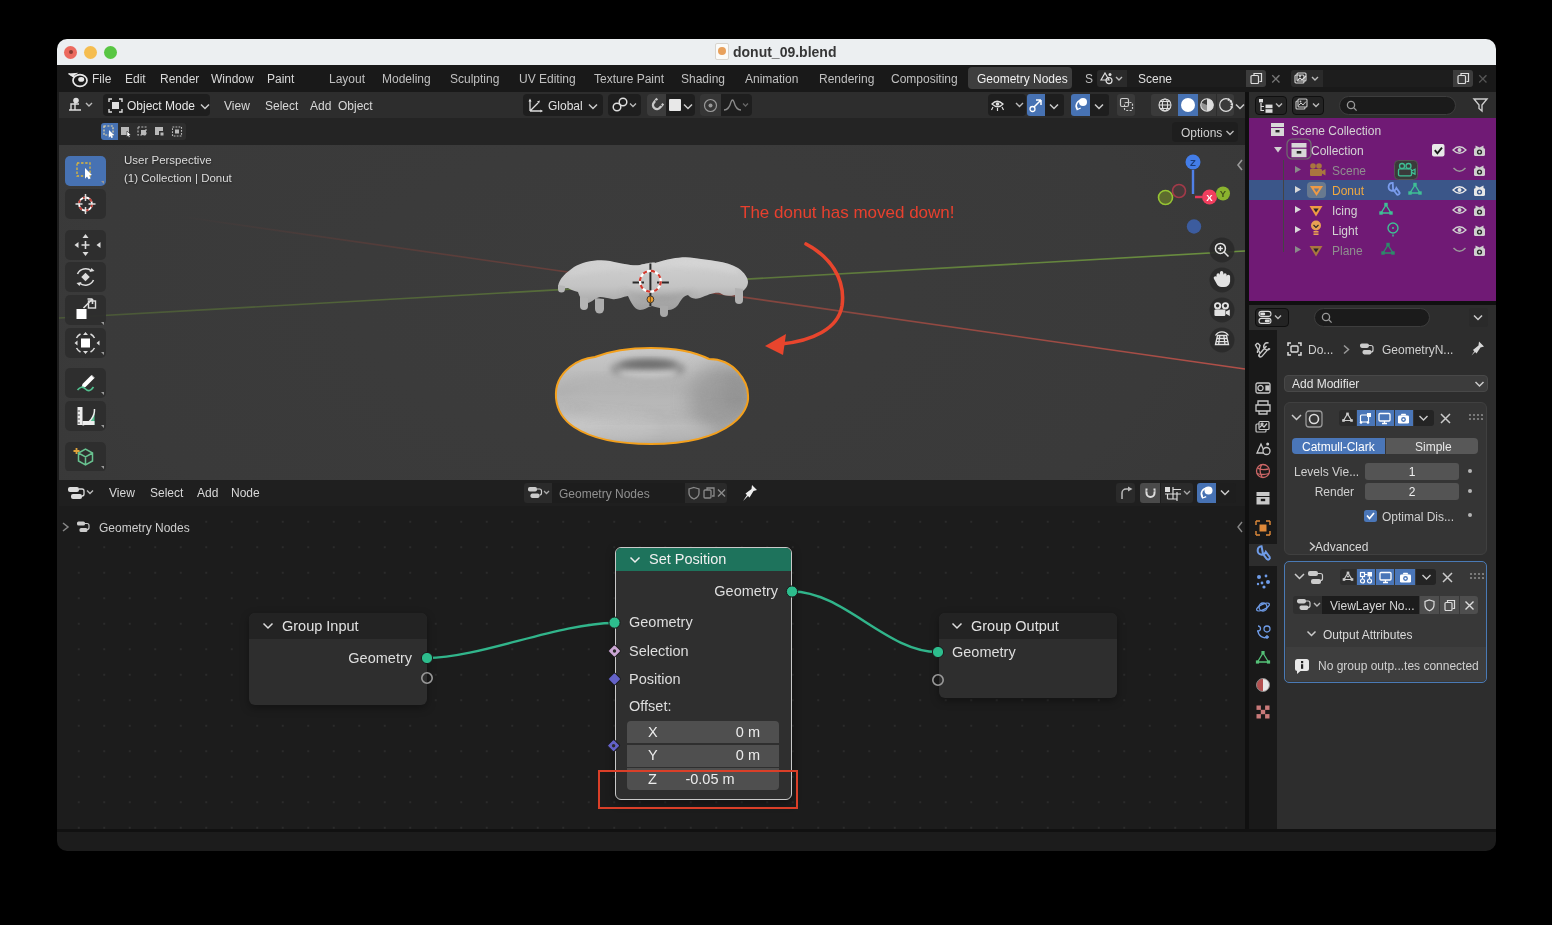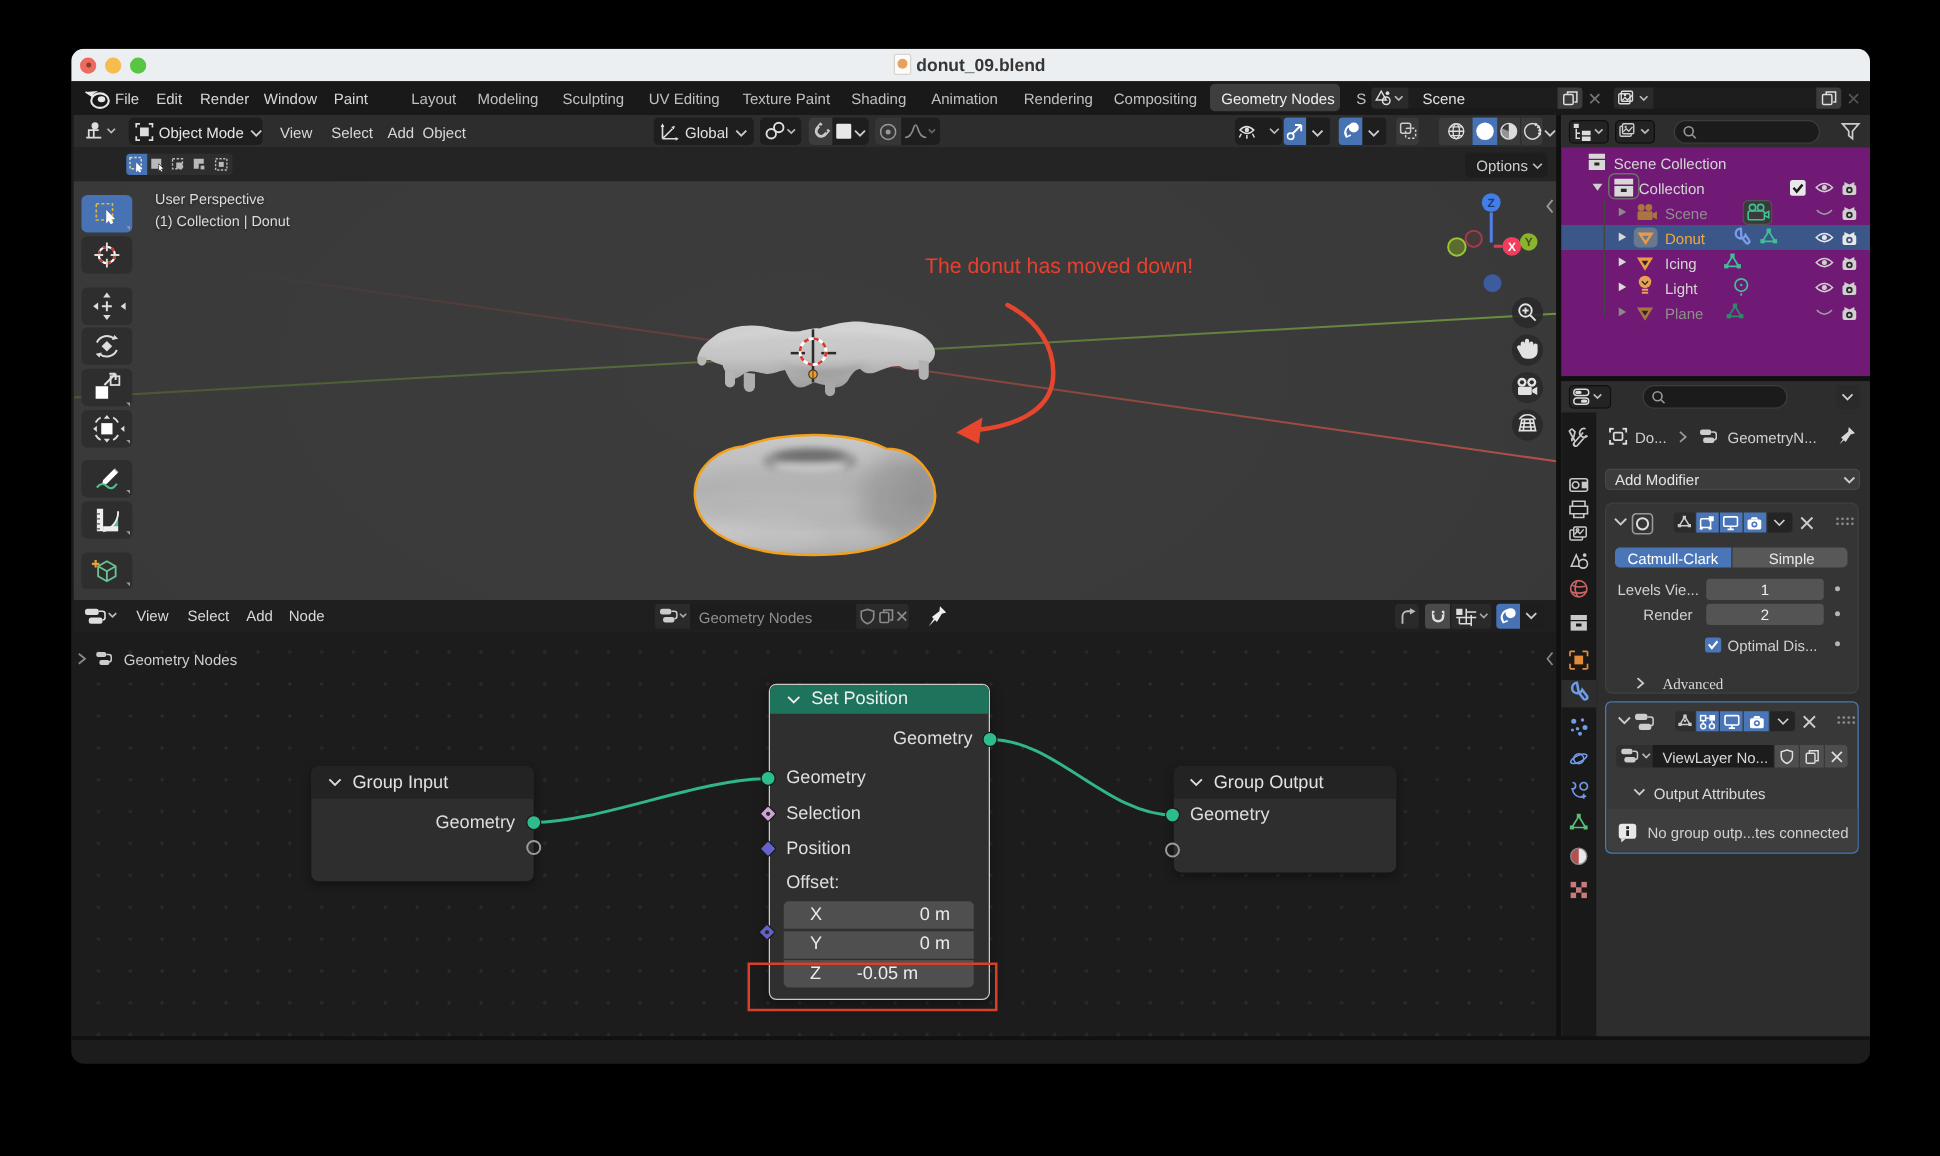--- a/index.html
+++ b/index.html
@@ -940,21 +940,21 @@
       <div class="abs" style="left:219px;top:184px;width:4px;height:4px;border-radius:50%;background:#b5b5b5;"></div>
       <div class="abs" style="left:115px;top:204.7px;width:12.5px;height:12.5px;background:#4a76b8;border-radius:2.5px;"></div>
       <svg class="abs" style="left:117px;top:207px;" width="9" height="8" viewBox="0 0 9 8">
           <path d="M1,3.5 l2.5,3 L8,1" stroke="#fff" stroke-width="1.7" fill="none"></path>
         </svg>
       <div class="abs txt" style="left:133px;top:204.5px;color:#d0d0d0;">Optimal Dis...</div>
       <div class="abs" style="left:219px;top:208px;width:4px;height:4px;border-radius:50%;background:#b5b5b5;"></div>
       <svg class="abs" style="left:59px;top:236px;" width="9" height="11" viewBox="0 0 9 11">
           <path d="M2,1.5 l4.5,4 l-4.5,4" stroke="#ccc" stroke-width="1.5" fill="none"></path>
         </svg>
-      <div class="abs txt" style="left:81px;top:235px;color:#d8d8d8;font-family:Liberation Serif, serif;">Advanced</div>
+      <div class="abs txt" style="left:66px;top:235px;color:#d8d8d8;">Advanced</div>
     </div>
     <div class="abs" style="left:35px;top:256.3px;width:203px;height:121.5px;background:#383838;border:1.5px solid #4a7ab5;border-radius:5px;"></div>
     <div class="abs" style="left:36.5px;top:341.7px;width:200px;height:34.6px;background:#3e3e3e;border-radius:0 0 4px 4px;"></div>
     <div id="panel2">
       <svg class="abs" style="left:43.5px;top:264px;" width="32" height="18" viewBox="0 0 32 18">
         <path d="M2,5 l4.5,4.5 L11,5" stroke="#ccc" stroke-width="1.5" fill="none"></path>
         <rect x="15" y="2" width="10" height="5" rx="2" fill="#ccc"></rect>
         <rect x="18" y="10" width="10" height="5" rx="2" fill="#ccc"></rect>
         <path d="M25,4.5 h2.5 a2,2 0 0 1 2,2 v3 a2,2 0 0 1 -2,2" fill="none" stroke="#ccc" stroke-width="1.2"></path>
       </svg>

